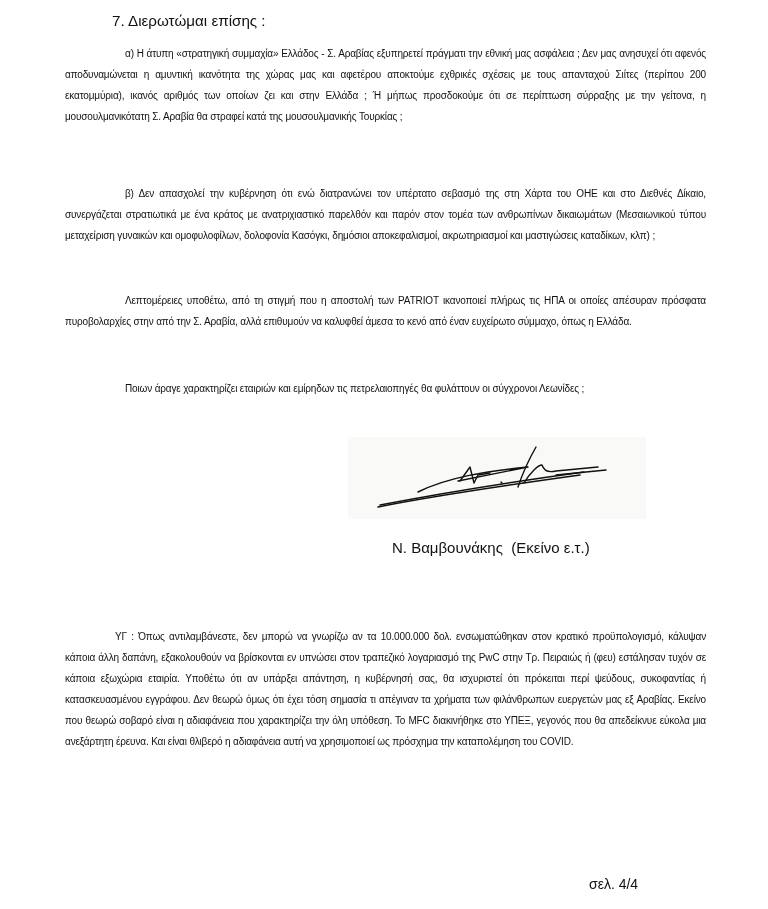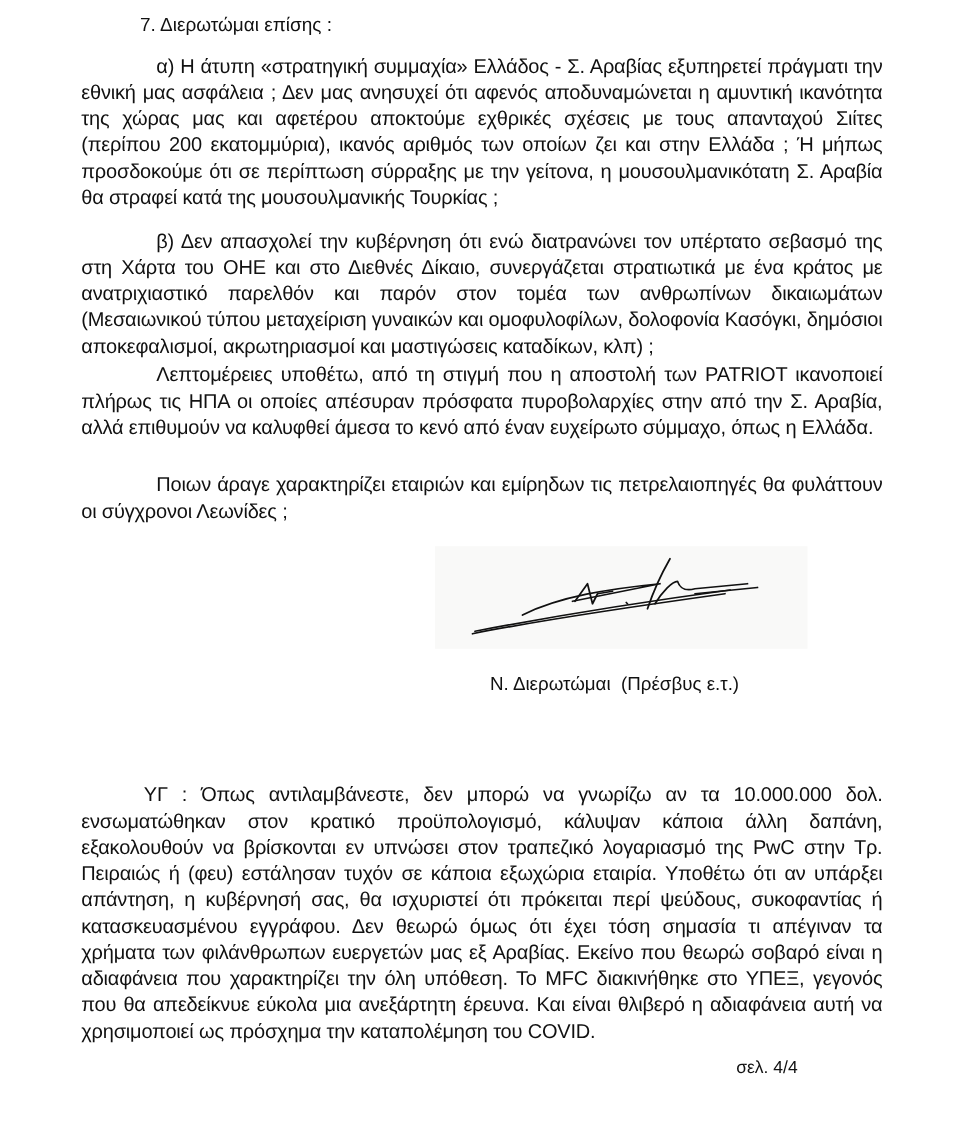--- a/index.html
+++ b/index.html
@@ -3,33 +3,33 @@
 <meta charset="utf-8">
 <style>
   html, body { margin: 0; padding: 0; background: #ffffff; }
   body {
     width: 768px; height: 909px; position: relative; overflow: hidden;
     font-family: "Liberation Sans", sans-serif; color: #111111;
   }
   .page { position: absolute; left: 0; top: 0; width: 676px; height: 909px; }
   .para {
     position: absolute; left: 65px; width: 641px;
-    font-size: 16px; line-height: 21px; text-align: justify;
+    font-size: 10px; line-height: 21px; text-align: justify;
     letter-spacing: -0.15px; word-spacing: 0px;
   }
   .para .indent { display: inline-block; width: 60px; }
   .heading { position: absolute; left: 112px; top: 10px; font-size: 15.2px; line-height: 21px; }
   .bold { font-weight: normal; }
   .sig-box {
     position: absolute; left: 348px; top: 437px; width: 298px; height: 82px;
     background: #f9f9f8;
   }
   .sig-box svg { width: 100%; height: 100%; display: block; }
   .signer { position: absolute; left: 392px; top: 538px; font-size: 15px; line-height: 20px; white-space: pre; }
-  .pagenum { position: absolute; left: 589px; top: 843px; font-size: 14px; line-height: 20px; }
+  .pagenum { position: absolute; left: 589px; top: 874px; font-size: 14px; line-height: 20px; }
 </style>
 </head>
 <body>
 
 <div class="page">
 
   <div class="heading">7. Διερωτώμαι επίσης  :</div>
 
   <div class="para" style="top:43px;"><span class="indent"></span><span>α) Η άτυπη «στρατηγική συμμαχία» Ελλάδος - Σ. Αραβίας εξυπηρετεί πράγματι την εθνική μας ασφάλεια ; Δεν μας ανησυχεί ότι αφενός αποδυναμώνεται η αμυντική ικανότητα της χώρας μας και αφετέρου αποκτούμε εχθρικές σχέσεις με τους απανταχού Σιίτες (περίπου 200 εκατομμύρια), ικανός αριθμός των οποίων ζει και στην Ελλάδα ; Ή μήπως προσδοκούμε ότι σε περίπτωση σύρραξης με την γείτονα, η μουσουλμανικότατη Σ. Αραβία θα στραφεί κατά της μουσουλμανικής Τουρκίας ;</span></div>
 
@@ -47,19 +47,19 @@
         <path d="M70 55 C 100 40, 140 34, 180 30 L 110 44"></path>
         <path d="M112 44 L 122 30 L 126 46 L 130 38 L 142 36"></path>
         <path d="M153 45 l1 1"></path>
         <path d="M170 50 C 174 38, 180 24, 188 10"></path>
         <path d="M176 46 C 182 36, 190 28, 194 28 C 196 34, 200 36, 208 34 L 250 30"></path>
         <path d="M208 38 L 258 33"></path>
       </g>
     </svg>
   </div>
 
-  <div class="signer">Ν. Διερωτώμαι  (Πρέσβυς ε.τ.)</div>
+  <div class="signer">Ν. Βαμβουνάκης  (Εκείνο ε.τ.)</div>
 
   <div class="para" style="top:626px;"><span class="indent" style="width:50px;"></span><span class="bold">ΥΓ :</span> <span>Όπως αντιλαμβάνεστε, δεν μπορώ να γνωρίζω αν τα 10.000.000 δολ. ενσωματώθηκαν στον κρατικό προϋπολογισμό, κάλυψαν κάποια άλλη δαπάνη, εξακολουθούν να βρίσκονται εν υπνώσει στον τραπεζικό λογαριασμό της PwC στην Τρ. Πειραιώς ή (φευ) εστάλησαν τυχόν σε κάποια εξωχώρια εταιρία.  Υποθέτω ότι αν υπάρξει απάντηση, η κυβέρνησή σας, θα ισχυριστεί ότι πρόκειται περί ψεύδους, συκοφαντίας ή κατασκευασμένου εγγράφου. Δεν θεωρώ όμως ότι έχει τόση σημασία τι απέγιναν τα χρήματα των φιλάνθρωπων ευεργετών μας εξ Αραβίας. Εκείνο που θεωρώ σοβαρό είναι η αδιαφάνεια που χαρακτηρίζει την όλη υπόθεση. Το MFC διακινήθηκε στο ΥΠΕΞ, γεγονός που θα απεδείκνυε εύκολα μια ανεξάρτητη έρευνα. Και είναι θλιβερό η αδιαφάνεια αυτή να χρησιμοποιεί ως </span><span class="bold">πρόσχημα την καταπολέμηση του COVID</span><span>.</span></div>
 
   <div class="pagenum">σελ. 4/4</div>
 
 </div>
 
 </body></html>

